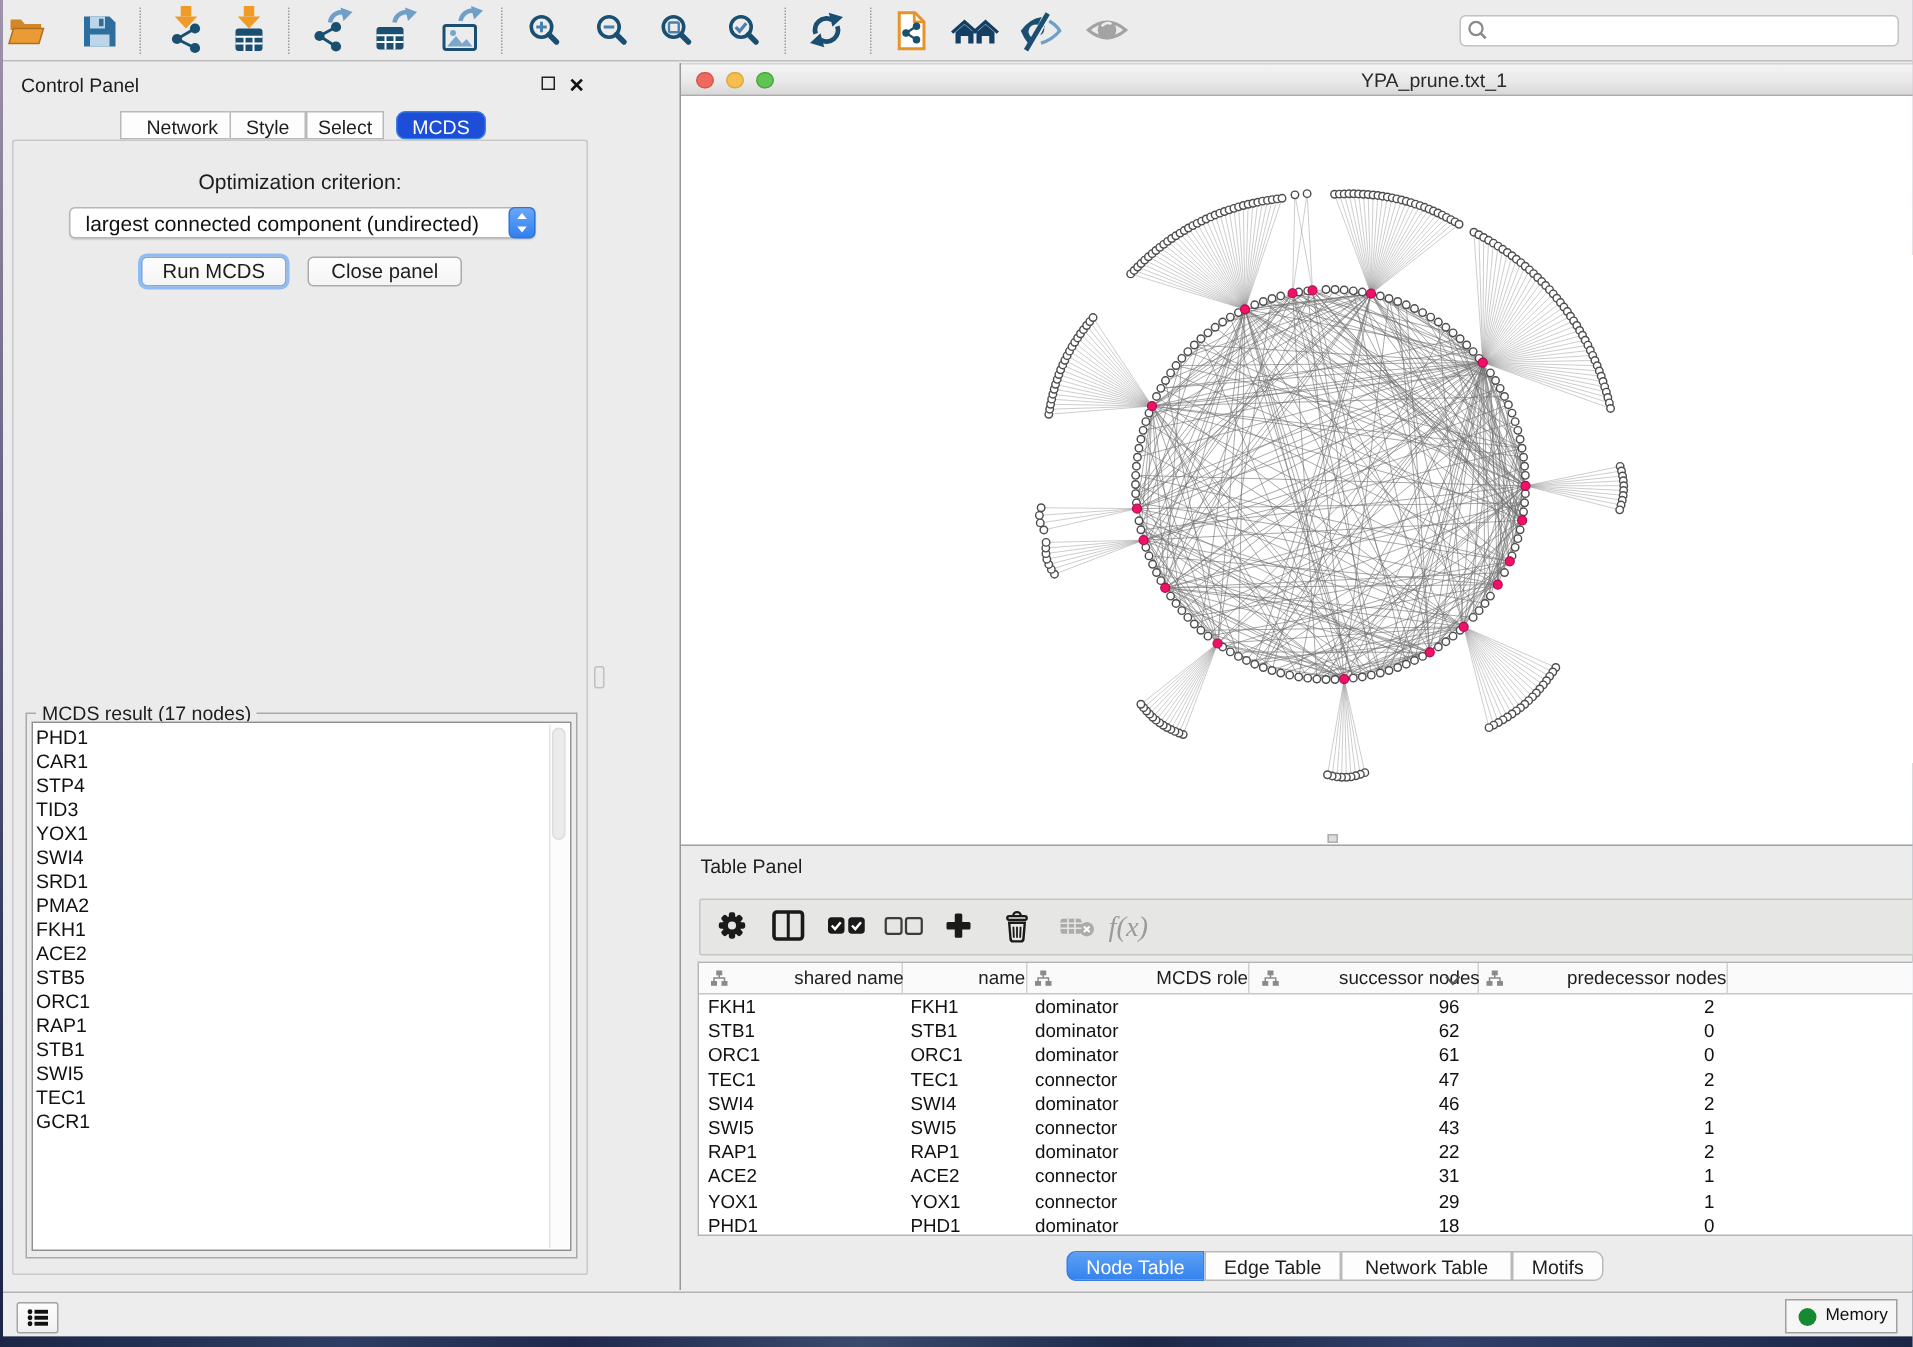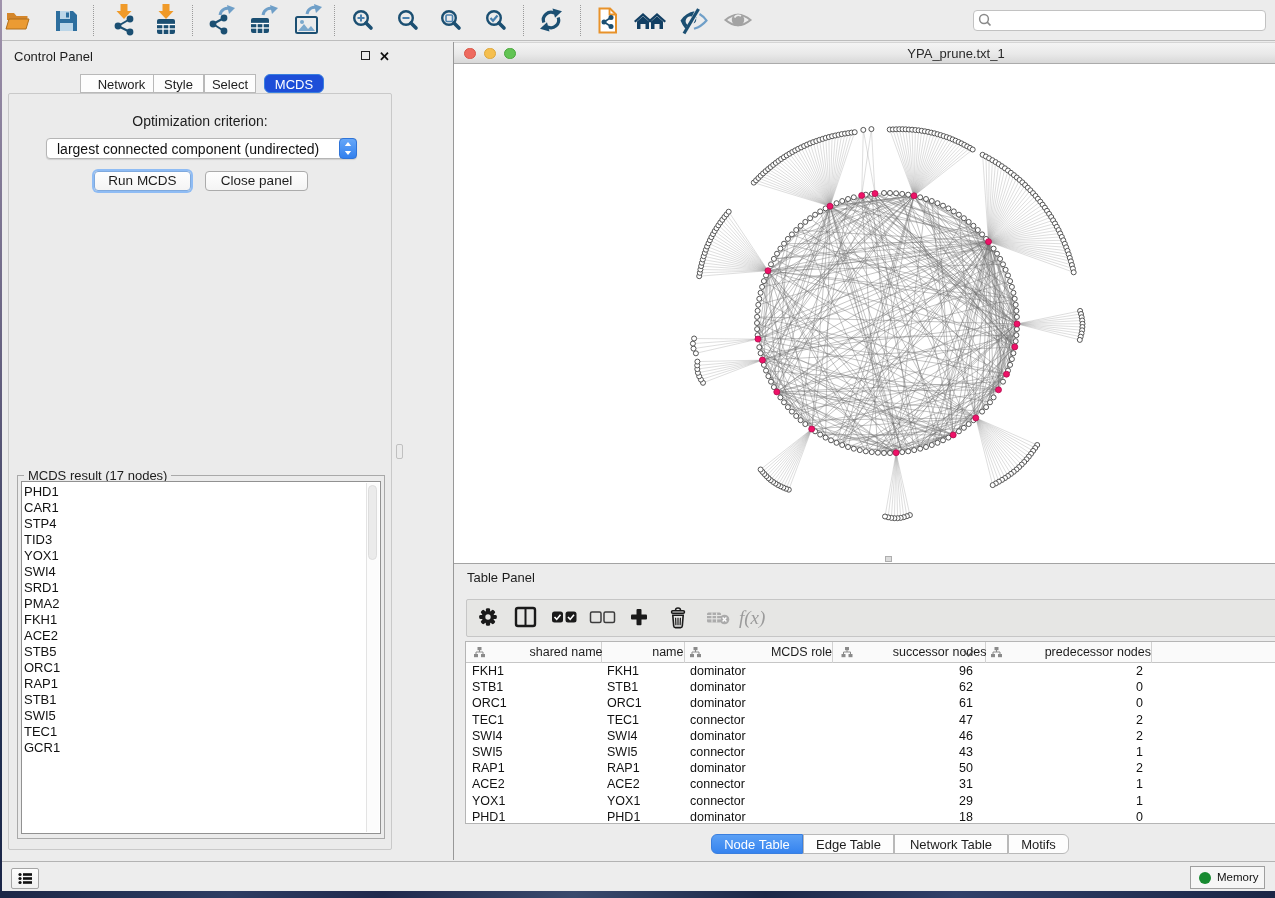--- a/index.html
+++ b/index.html
@@ -731,21 +731,21 @@
             <span class="c1">SWI5</span>
             <span class="c2">SWI5</span>
             <span class="c3">connector</span>
             <span class="c4">43</span>
             <span class="c5">1</span>
           </div>
       <div class="row" style="top:119.2px;">
             <span class="c1">RAP1</span>
             <span class="c2">RAP1</span>
             <span class="c3">dominator</span>
-            <span class="c4">50</span>
+            <span class="c4">22</span>
             <span class="c5">2</span>
           </div>
       <div class="row" style="top:135.4px;">
             <span class="c1">ACE2</span>
             <span class="c2">ACE2</span>
             <span class="c3">connector</span>
             <span class="c4">31</span>
             <span class="c5">1</span>
           </div>
       <div class="row" style="top:151.6px;">

